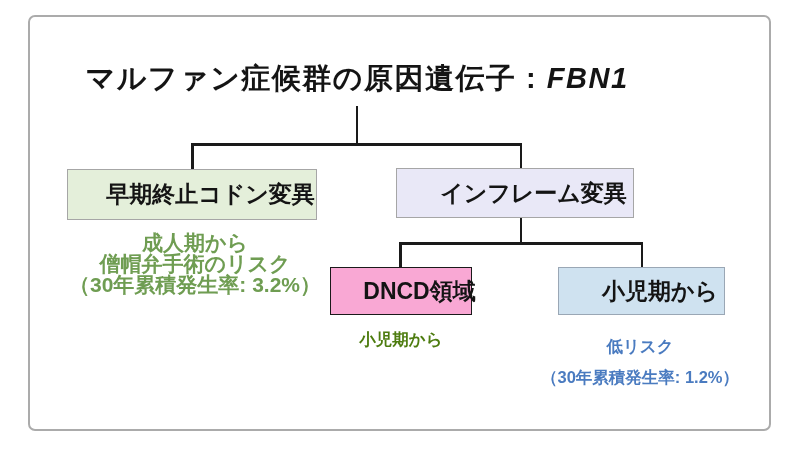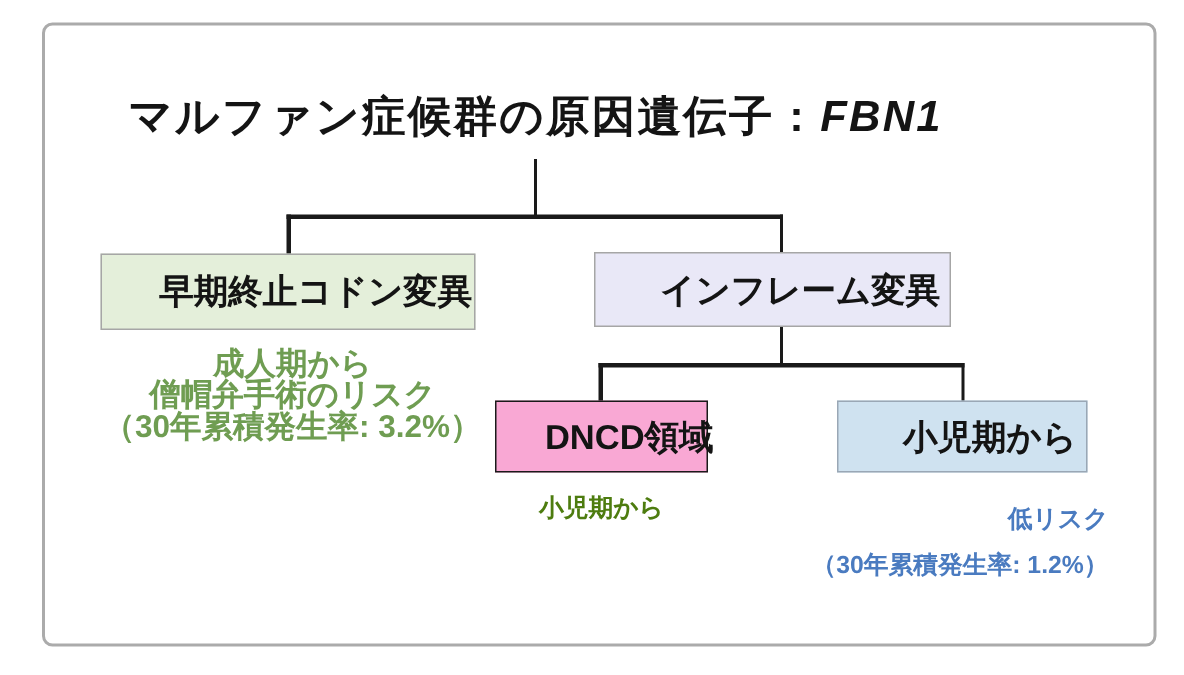--- a/index.html
+++ b/index.html
@@ -46,21 +46,21 @@
   .node-inframe { left: 396px; top: 168px; width: 238px; height: 50px; }
   .node-dncd    { left: 330px; top: 267px; width: 142px; height: 48px; }
   .node-other   { left: 558px; top: 267px; width: 167px; height: 48px; }
 
   .note {
     position: absolute; transform: translateX(-50%);
     text-align: center; font-weight: 700; white-space: nowrap;
   }
   .note-ptc   { left: 195px; top: 232px; font-size: 21px; line-height: 21px; }
   .note-dncd  { left: 401px; top: 329px; font-size: 16.5px; line-height: 21.5px; }
-  .note-other { left: 640px; top: 331px; font-size: 16.5px; line-height: 31px; text-align: right; }
+  .note-other { left: 640px; top: 331px; font-size: 16.5px; line-height: 31px; }
 </style>
 </head>
 <body>
 
 <div class="canvas">
 
   <div class="frame" style="border-color: rgb(171, 171, 171);"></div>
 
   <div class="title">
     <span>マルファン症候群の原因遺伝子</span><span> : </span><span class="gene">FBN1</span>

